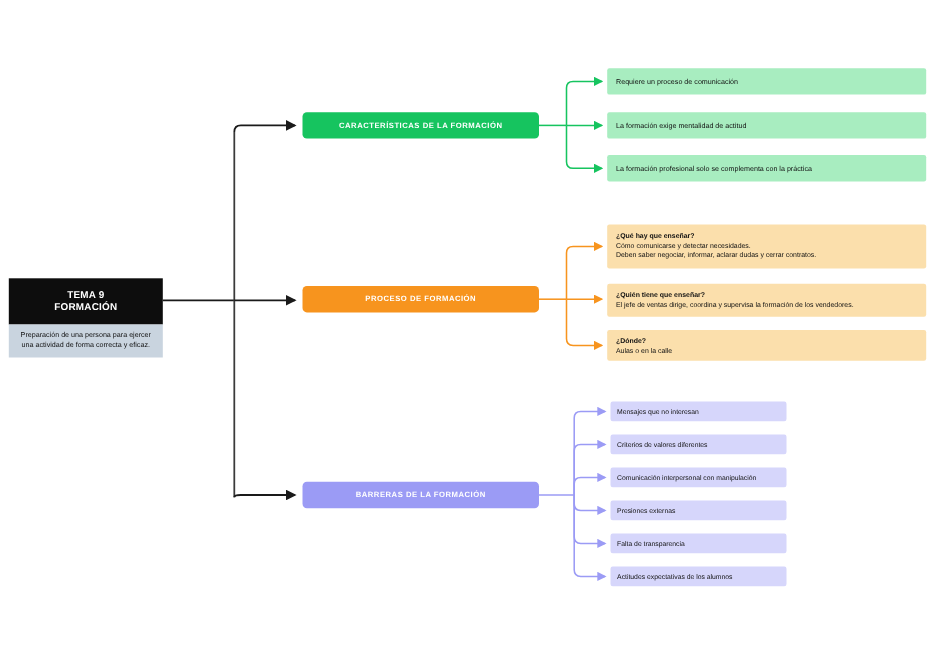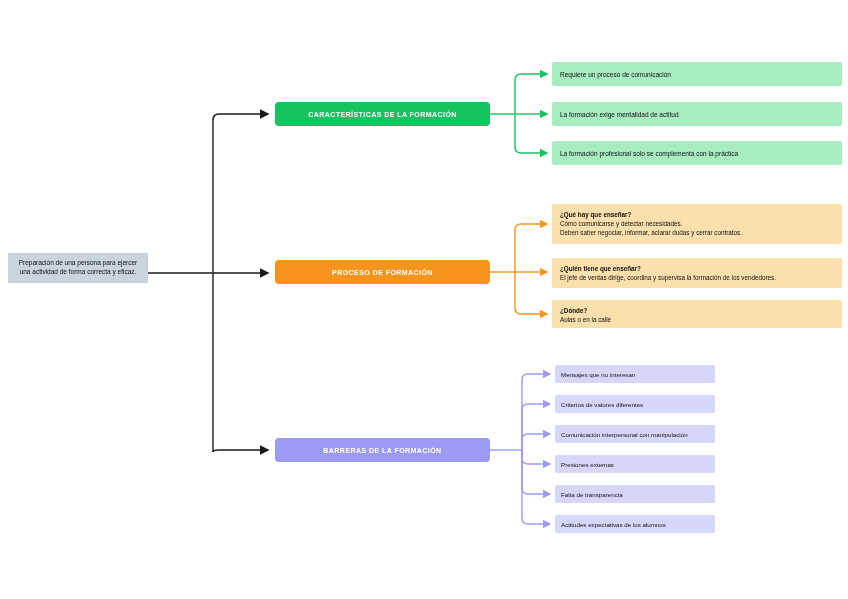--- a/index.html
+++ b/index.html
@@ -181,20 +181,24 @@
       <path d="M522,450 L522,380 Q522,374 528,374 L550,374" stroke="#9b9bf5" stroke-width="1.4" fill="none" marker-end="url(#arrow-purple)"></path>
       <path d="M522,450 L522,410 Q522,404 528,404 L550,404" stroke="#9b9bf5" stroke-width="1.4" fill="none" marker-end="url(#arrow-purple)"></path>
       <path d="M522,450 L522,440 Q522,434 528,434 L550,434" stroke="#9b9bf5" stroke-width="1.4" fill="none" marker-end="url(#arrow-purple)"></path>
       <path d="M522,450 L522,458 Q522,464 528,464 L550,464" stroke="#9b9bf5" stroke-width="1.4" fill="none" marker-end="url(#arrow-purple)"></path>
       <path d="M522,450 L522,488 Q522,494 528,494 L550,494" stroke="#9b9bf5" stroke-width="1.4" fill="none" marker-end="url(#arrow-purple)"></path>
       <path d="M522,450 L522,518 Q522,524 528,524 L550,524" stroke="#9b9bf5" stroke-width="1.4" fill="none" marker-end="url(#arrow-purple)"></path>
     </g>
   </svg>
 
   <div class="node" id="root-node">
+    <div id="root-title">
+      <div>TEMA 9</div>
+      <div>FORMACIÓN</div>
+    </div>
     <div id="root-desc">Preparación de una persona para ejercer una actividad de forma correcta y eficaz.</div>
   </div>
 
   <div class="node branch" id="branch-caracteristicas">
     <span>CARACTERÍSTICAS DE LA FORMACIÓN</span>
   </div>
 
   <div class="node leaf leaf-green" id="g1">
     <span>Requiere un proceso de comunicación</span>
   </div>

